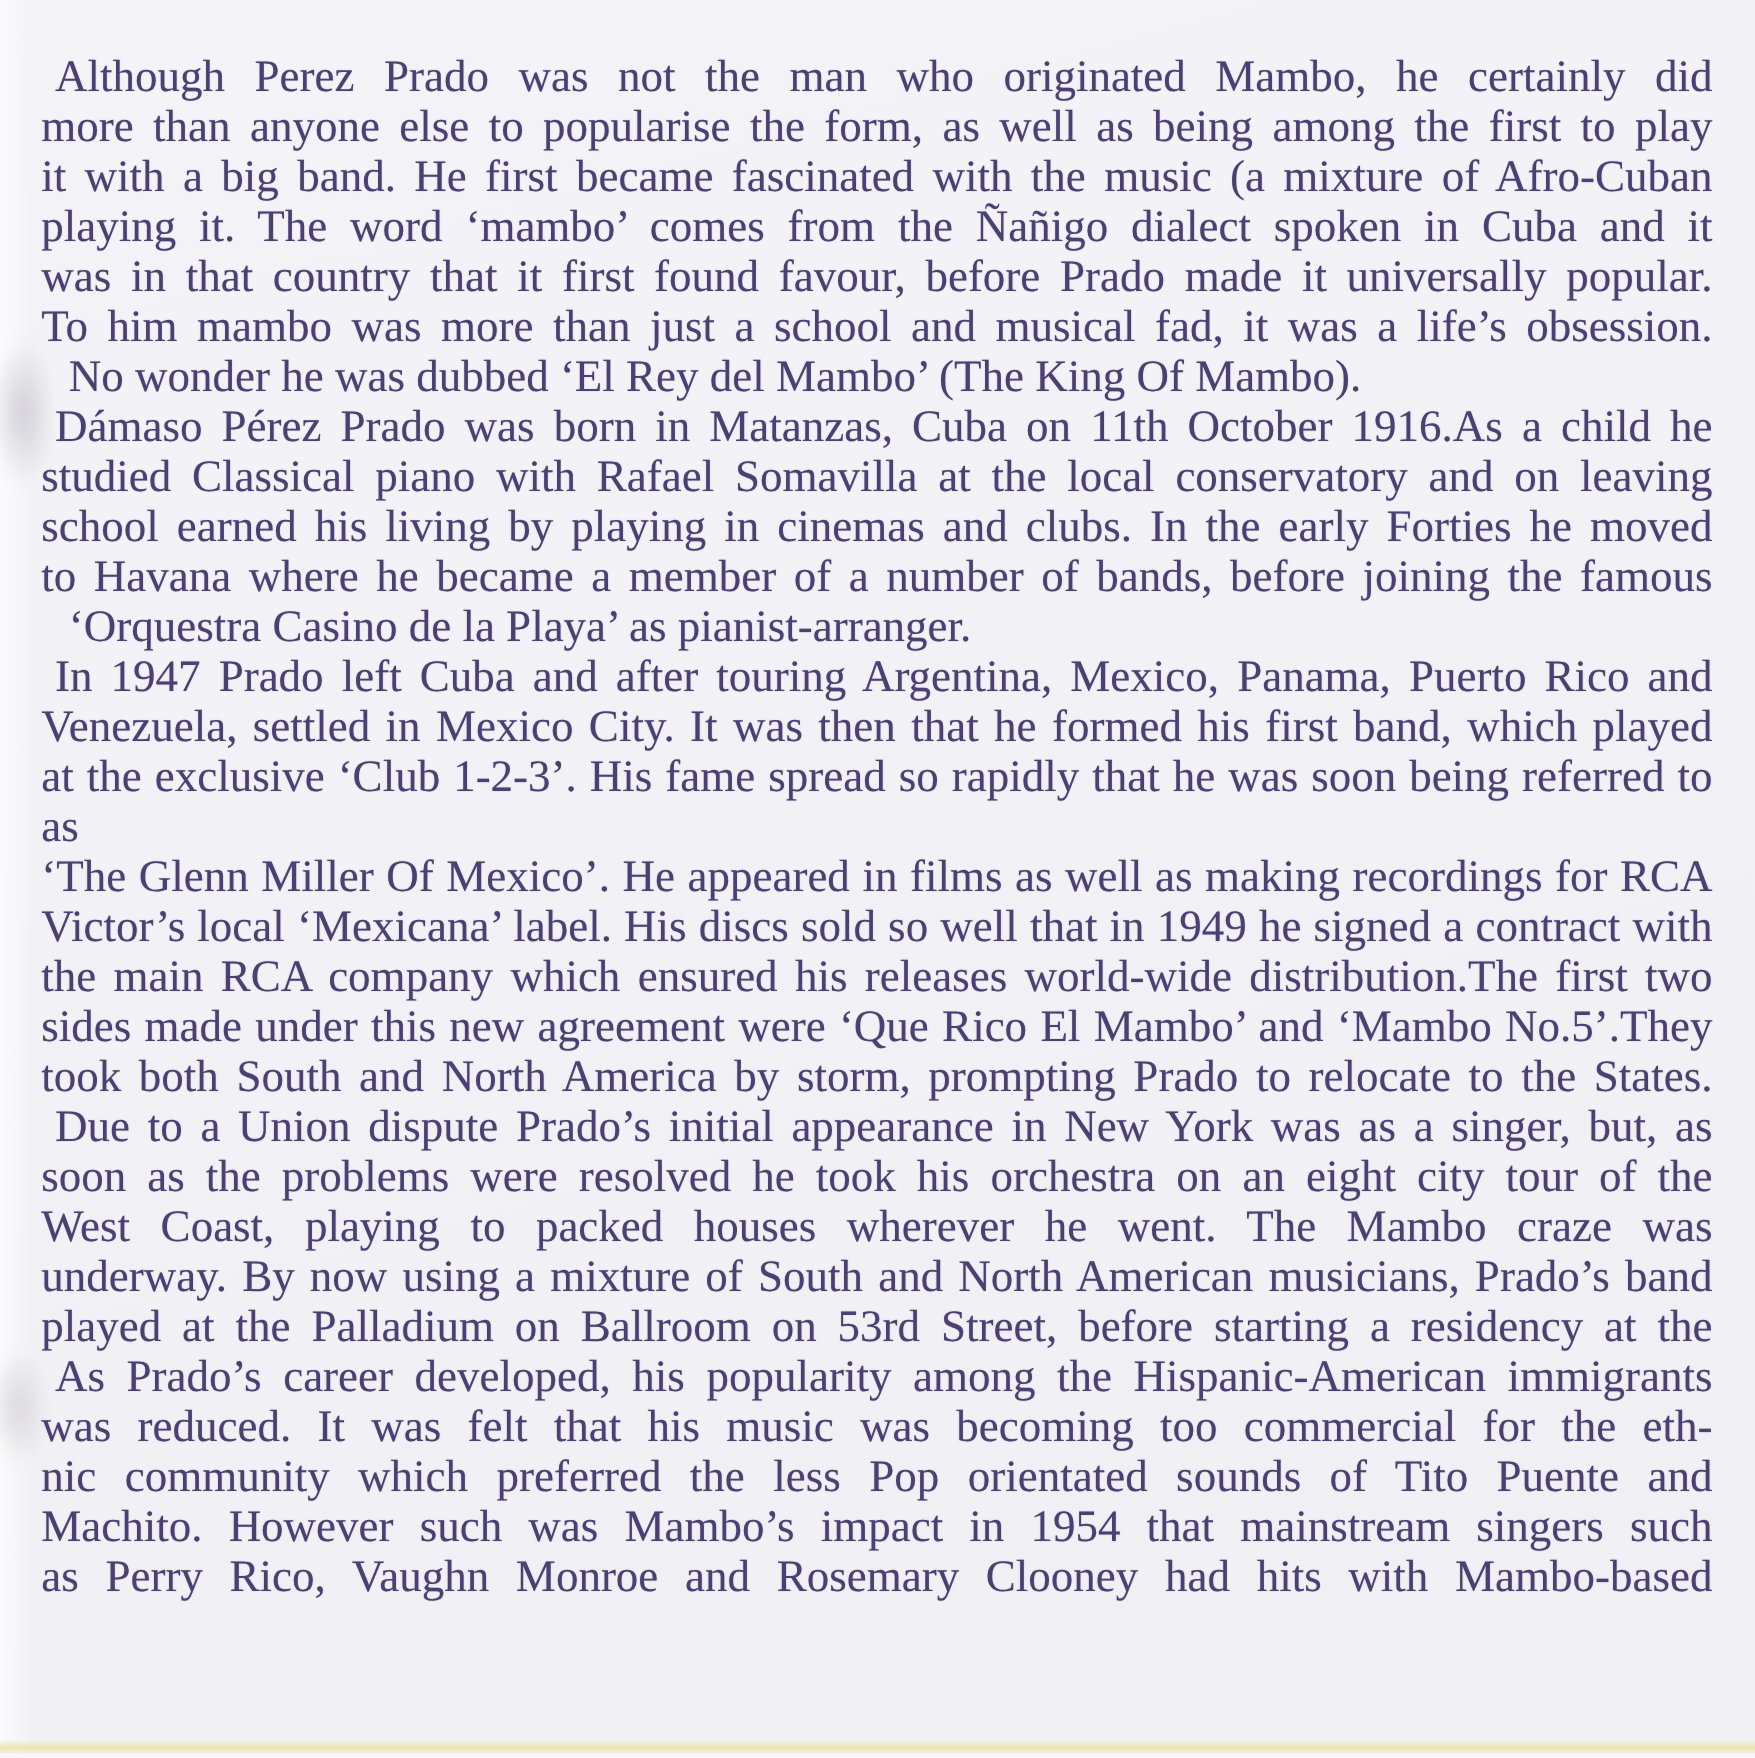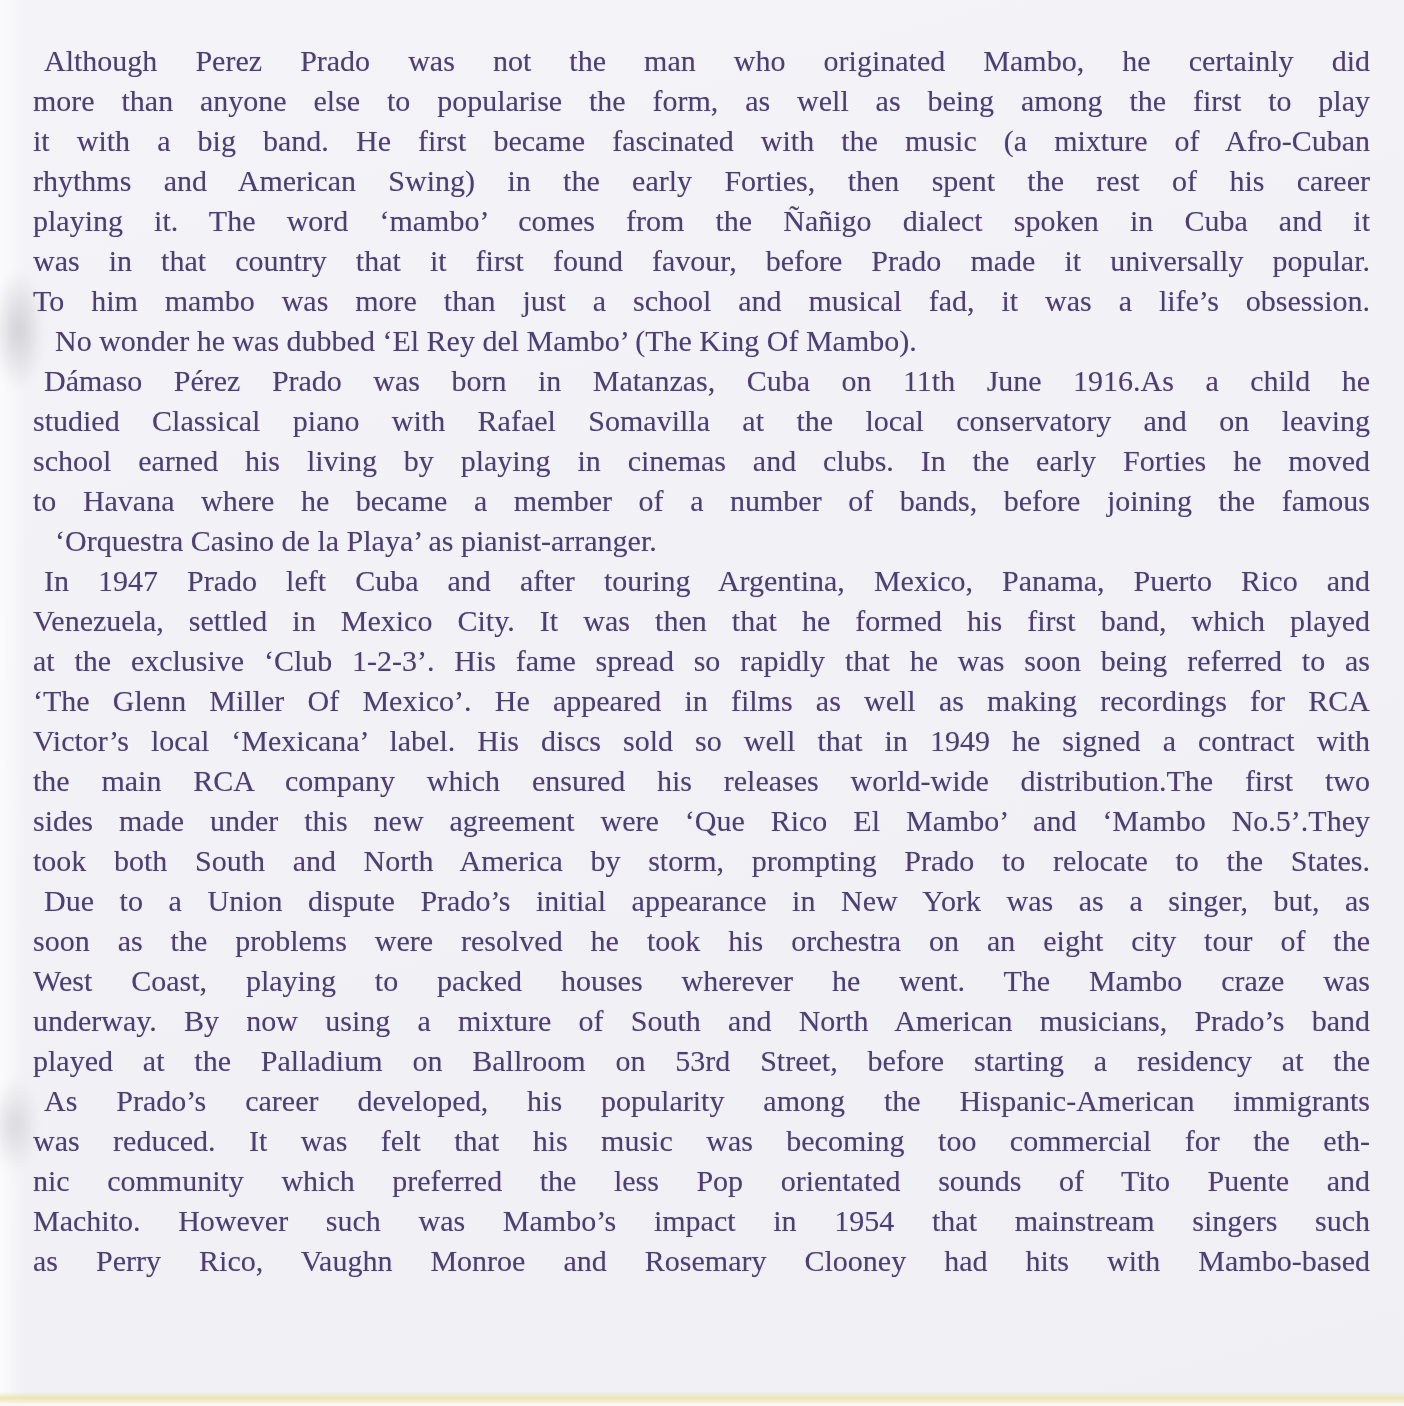--- a/index.html
+++ b/index.html
@@ -53,21 +53,21 @@
     height: 3px;
     background: #f7f7f3;
     pointer-events: none;
   }
   .text-block {
     position: absolute;
     left: 33px;
     top: 41px;
     width: 1337px;
     color: #4c4073;
-    font-size: 30px;
+    font-size: 36px;
     line-height: 40px;
     text-shadow: 0 0 1px rgba(76, 64, 115, 0.35);
   }
   .paragraph { margin: 0; }
   .line {
     text-align: justify;
     text-align-last: justify;
   }
   .line.first { text-indent: 11px; }
   .line.last-left { text-align-last: left; margin-left: 22px; }
@@ -77,28 +77,27 @@
 
 <div class="page">
   <div class="paper-edge-left"></div>
   <div class="smudge-a"></div>
   <div class="smudge-b"></div>
   <div class="text-block" id="text-block">
       <div class="paragraph">
         <div class="line first">Although Perez Prado was not the man who originated Mambo, he certainly did</div>
         <div class="line">more than anyone else to popularise the form, as well as being among the first to play</div>
         <div class="line">it with a big band. He first became fascinated with the music (a mixture of Afro-Cuban</div>
-        <div class="line">rhythms and American Swing) in the early Forties, then spent the rest of his career</div>
         <div class="line">playing it. The word ‘mambo’ comes from the Ñañigo dialect spoken in Cuba and it</div>
         <div class="line">was in that country that it first found favour, before Prado made it universally popular.</div>
         <div class="line">To him mambo was more than just a school and musical fad, it was a life’s obsession.</div>
         <div class="line last-left">No wonder he was dubbed ‘El Rey del Mambo’ (The King Of Mambo).</div>
       </div>
       <div class="paragraph">
-        <div class="line first">Dámaso Pérez Prado was born in Matanzas, Cuba on 11th June 1916.As a child he</div>
+        <div class="line first">Dámaso Pérez Prado was born in Matanzas, Cuba on 11th October 1916.As a child he</div>
         <div class="line">studied Classical piano with Rafael Somavilla at the local conservatory and on leaving</div>
         <div class="line">school earned his living by playing in cinemas and clubs. In the early Forties he moved</div>
         <div class="line">to Havana where he became a member of a number of bands, before joining the famous</div>
         <div class="line last-left">‘Orquestra Casino de la Playa’ as pianist-arranger.</div>
       </div>
       <div class="paragraph">
         <div class="line first">In 1947 Prado left Cuba and after touring Argentina, Mexico, Panama, Puerto Rico and</div>
         <div class="line">Venezuela, settled in Mexico City. It was then that he formed his first band, which played</div>
         <div class="line">at the exclusive ‘Club 1-2-3’. His fame spread so rapidly that he was soon being referred to as</div>
         <div class="line">‘The Glenn Miller Of Mexico’. He appeared in films as well as making recordings for RCA</div>

